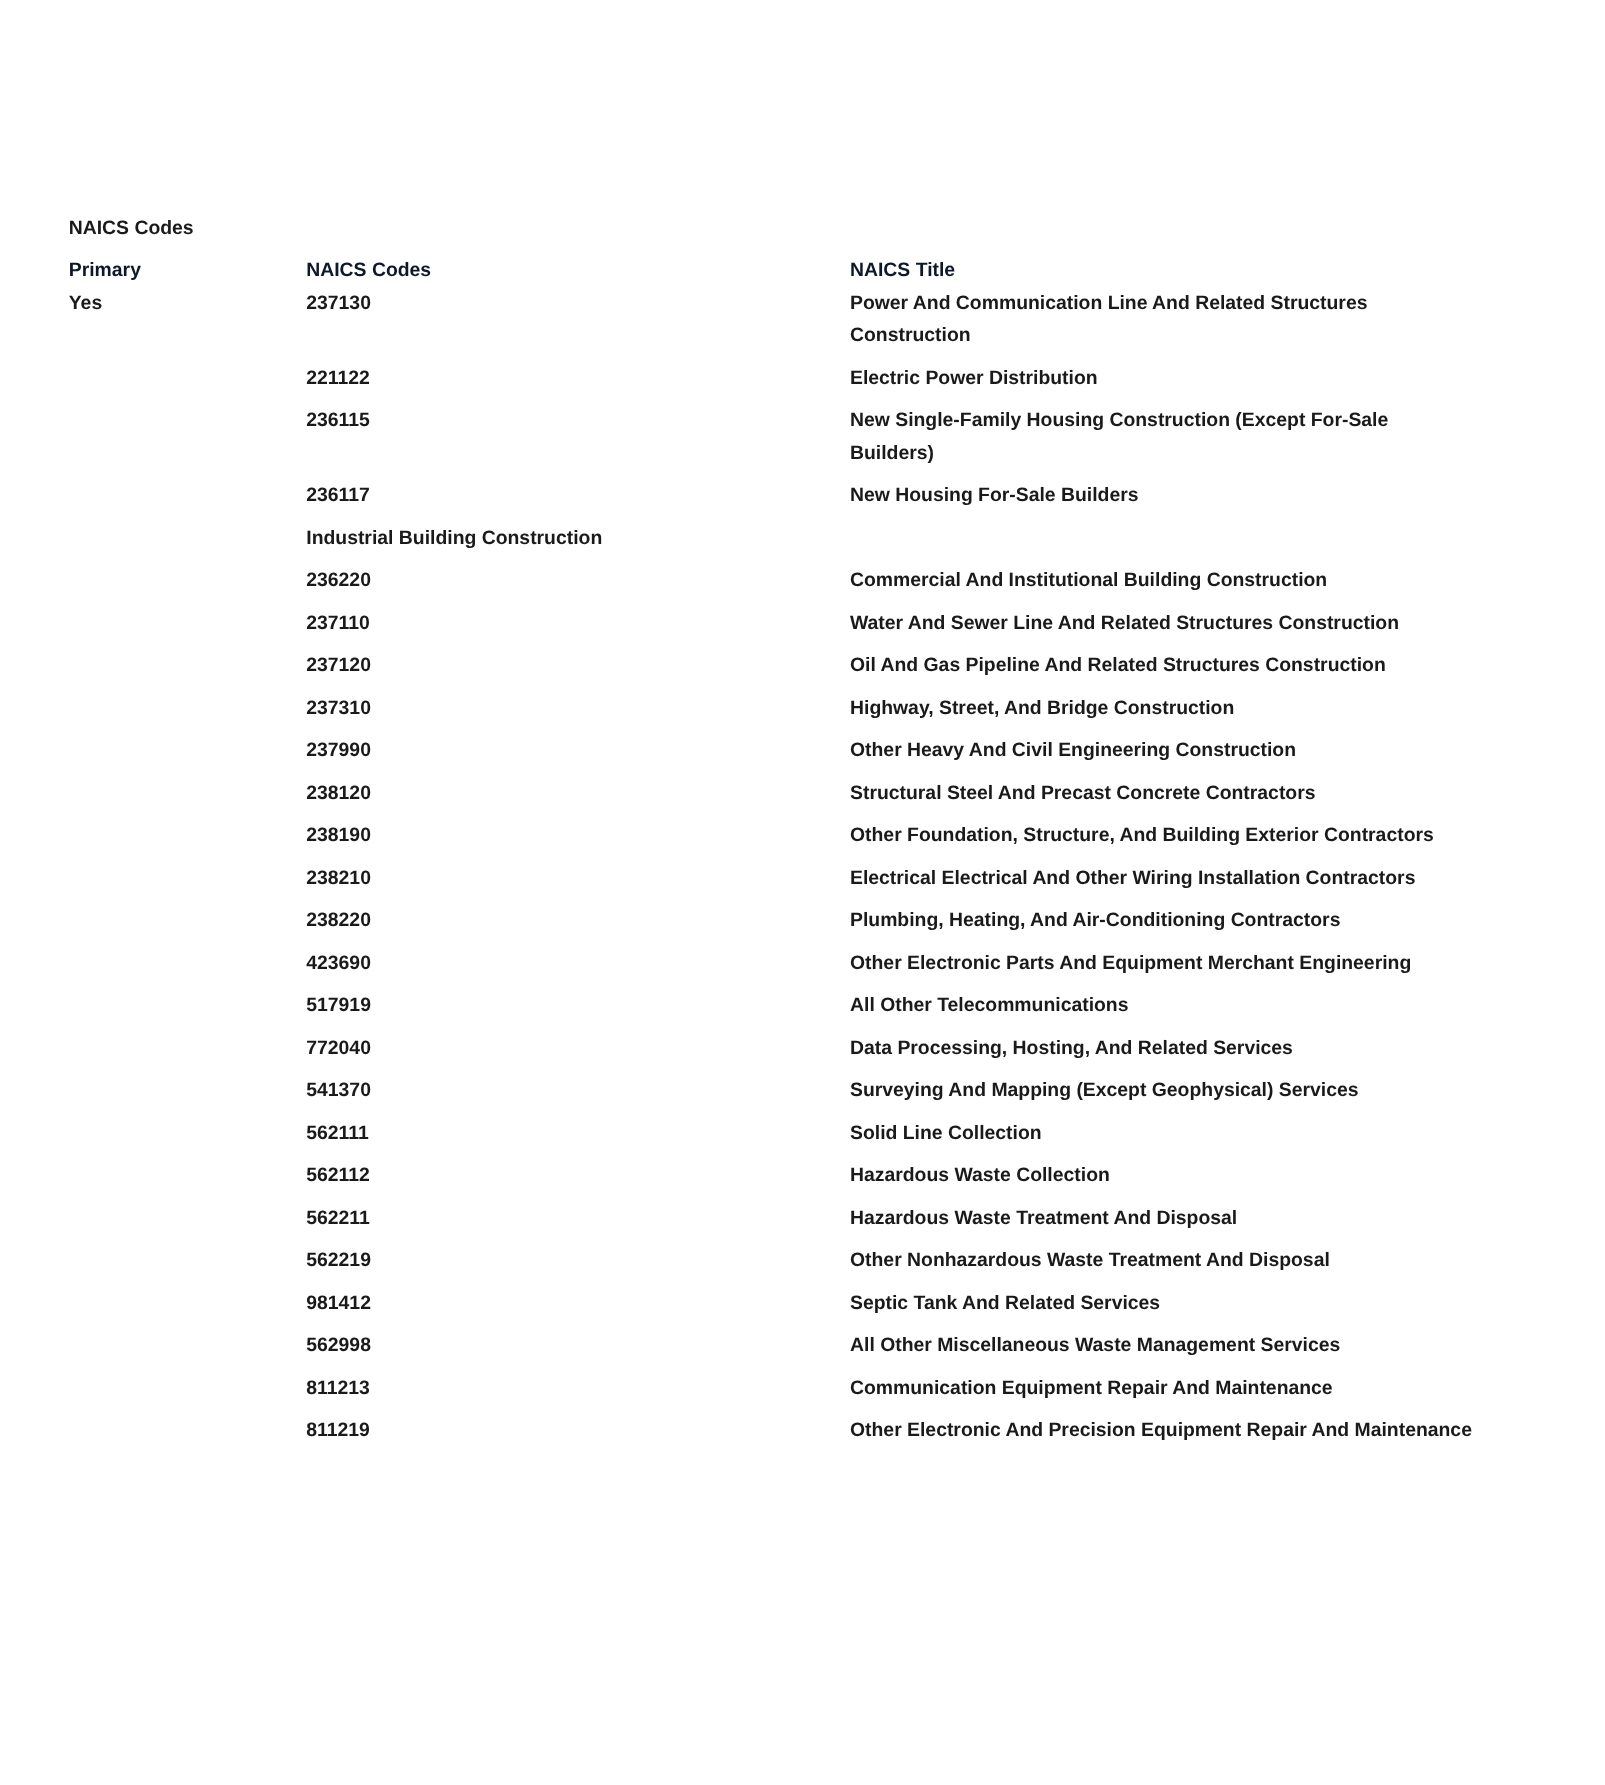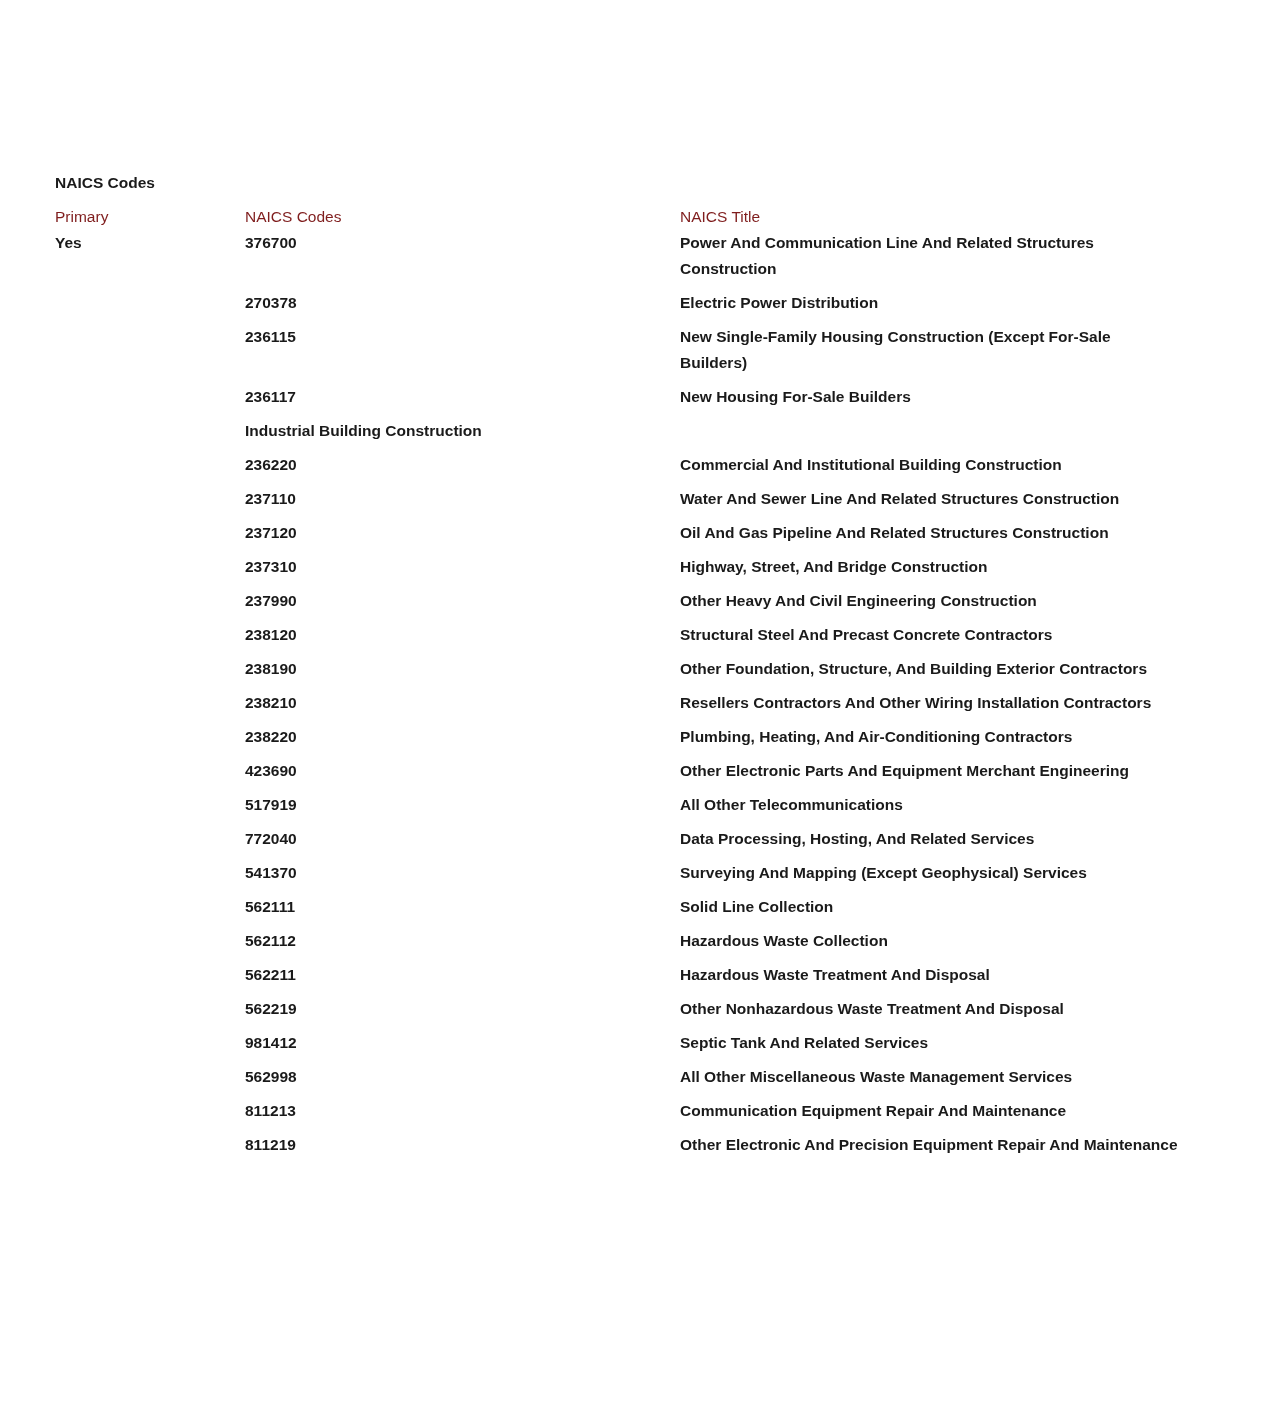--- a/index.html
+++ b/index.html
@@ -35,22 +35,22 @@
   }
   .trow > div {
     font-size: 15.5px;
     line-height: 26px;
     white-space: pre-line;
   }
   .header-row {
     margin-bottom: 0;
   }
   .header-row > div {
-    font-weight: normal;
-    color: #7f1d1d;
+    font-weight: bold;
+    color: #0f172a;
   }
   .data-row > div {
     font-weight: bold;
     color: #1a1a1a;
   }
 </style>
 </head>
 <body>
 
 <div class="page">
@@ -61,28 +61,28 @@
 
     <div class="trow header-row">
       <div>Primary</div>
       <div>NAICS Codes</div>
       <div>NAICS Title</div>
     </div>
 
     <div id="rows-container">
   <div class="trow data-row">
     <div>Yes</div>
-    <div>376700</div>
+    <div>237130</div>
     <div>Power And Communication Line And Related Structures
 Construction</div>
   </div>
 
   <div class="trow data-row">
     <div></div>
-    <div>270378</div>
+    <div>221122</div>
     <div>Electric Power Distribution</div>
   </div>
 
   <div class="trow data-row">
     <div></div>
     <div>236115</div>
     <div>New Single-Family Housing Construction (Except For-Sale
 Builders)</div>
   </div>
 
@@ -135,21 +135,21 @@
 
   <div class="trow data-row">
     <div></div>
     <div>238190</div>
     <div>Other Foundation, Structure, And Building Exterior Contractors</div>
   </div>
 
   <div class="trow data-row">
     <div></div>
     <div>238210</div>
-    <div>Resellers Contractors And Other Wiring Installation Contractors</div>
+    <div>Electrical Electrical And Other Wiring Installation Contractors</div>
   </div>
 
   <div class="trow data-row">
     <div></div>
     <div>238220</div>
     <div>Plumbing, Heating, And Air-Conditioning Contractors</div>
   </div>
 
   <div class="trow data-row">
     <div></div>

